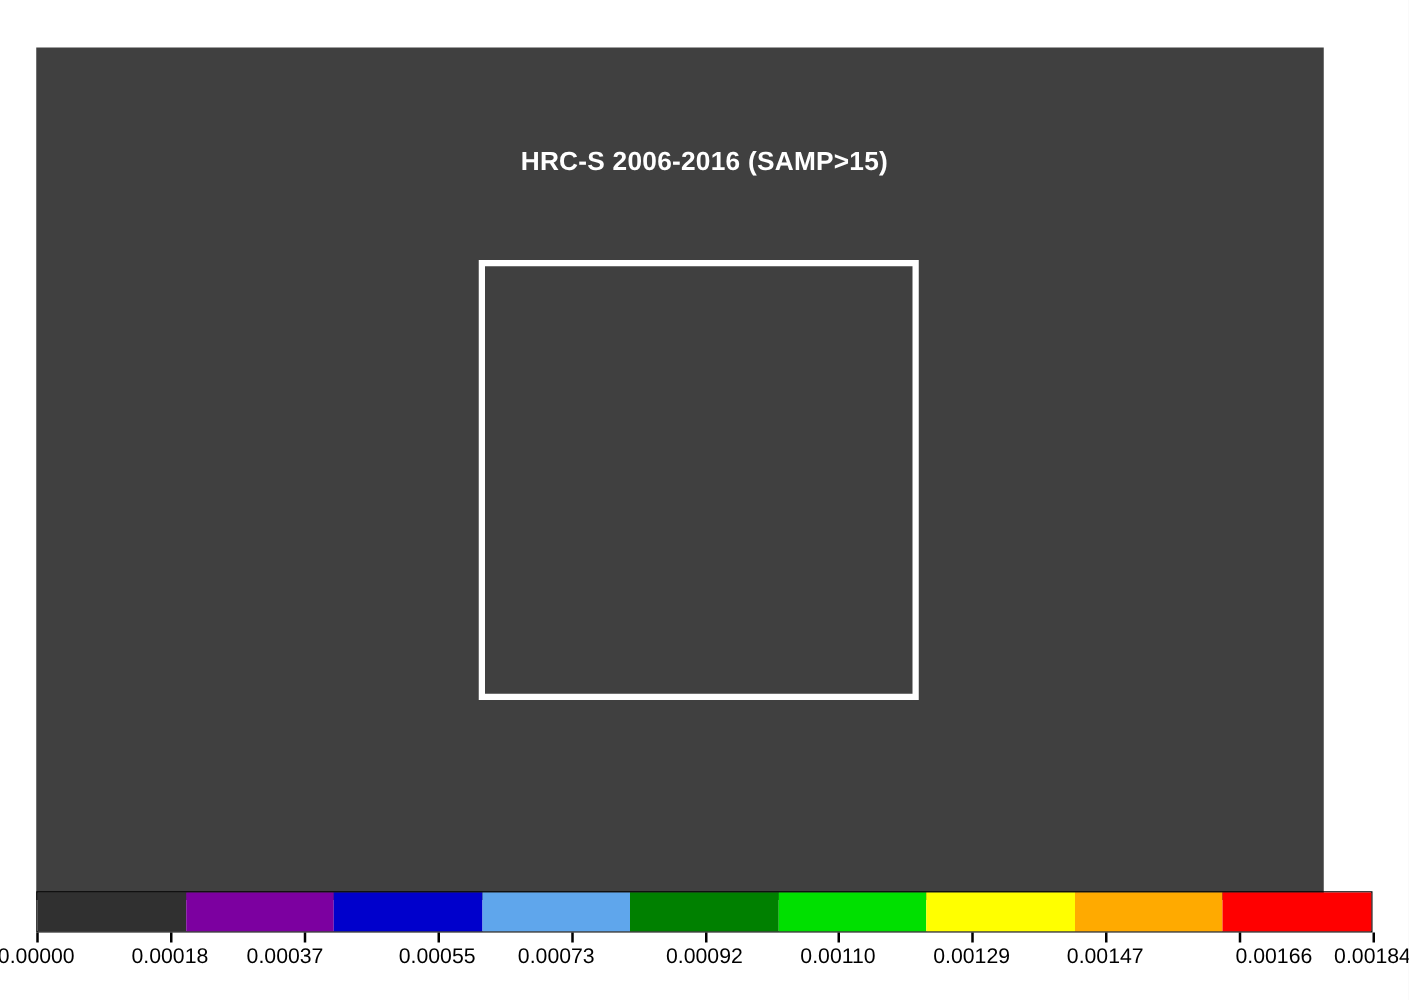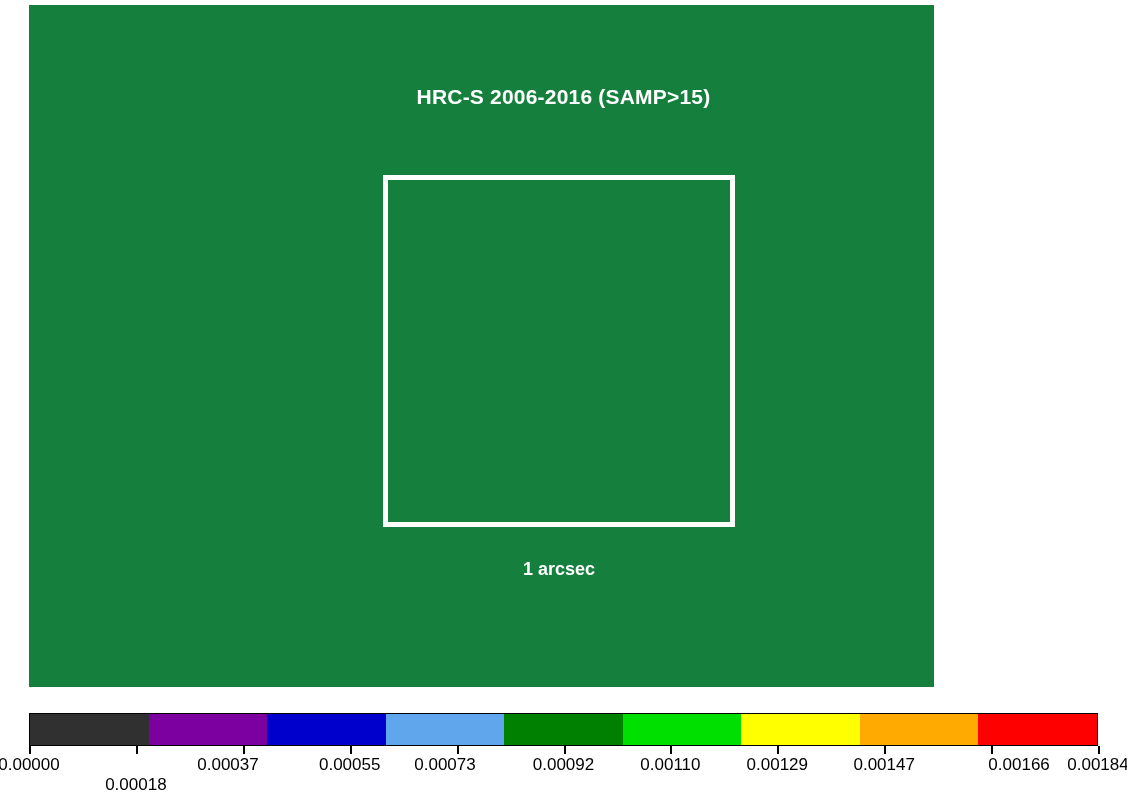--- a/index.html
+++ b/index.html
@@ -2,22 +2,22 @@
 <html><head>
 <meta charset="utf-8">
 <style>
   html,body{margin:0;padding:0;background:#ffffff;}
   body{width:1127px;height:800px;position:relative;
        font-family:"Liberation Sans", sans-serif;overflow:hidden;}
 
   #figure{position:absolute;left:0;top:0;width:1127px;height:800px;background:#ffffff;}
 
   
-  #image-panel{position:absolute;left:29px;top:5px;width:905px;height:682px;
-               background:#15803d;overflow:hidden;}
+  #image-panel{position:absolute;left:29px;top:38px;width:1030px;height:682px;
+               background:#404040;overflow:hidden;}
 
   #plot-title{position:absolute;left:0;top:80px;width:1069px;text-align:center;
               color:#ffffff;font-size:21px;font-weight:bold;letter-spacing:0.2px;}
 
   
   #pixel-map{position:absolute;left:0;top:0;}
 
   
   #region-box{position:absolute;border:5px solid #ffffff;box-sizing:border-box;}
 
@@ -43,21 +43,20 @@
 <div id="figure">
 
   <div id="image-panel">
 
     <div id="plot-title">HRC-S 2006-2016 (SAMP&gt;15)</div>
 
     <div id="pixel-map" style="left: 244px; top: 120px; width: 560px; height: 500px;"></div>
 
     <div id="region-box" style="left: 354px; top: 170px; width: 352px; height: 352px; border-color: rgb(255, 255, 255);"></div>
 
-    <div id="scale-label" style="left: 354px; width: 352px; top: 554px;">1 arcsec</div>
 
   </div>
 
   <div id="colorbar-wrap">
     <div id="colorbar">
         <div class="seg" style="background: rgb(48, 48, 48); width: 11.1111%;"></div>
         <div class="seg" style="background: rgb(124, 0, 160); width: 11.1111%;"></div>
         <div class="seg" style="background: rgb(0, 0, 204); width: 11.1111%;"></div>
         <div class="seg" style="background: rgb(95, 166, 236); width: 11.1111%;"></div>
         <div class="seg" style="background: rgb(0, 128, 0); width: 11.1111%;"></div>
@@ -76,21 +75,21 @@
       <div class="tick" style="left: 427.6px;"></div>
       <div class="tick" style="left: 534.5px;"></div>
       <div class="tick" style="left: 641.4px;"></div>
       <div class="tick" style="left: 748.3px;"></div>
       <div class="tick" style="left: 855.2px;"></div>
       <div class="tick" style="left: 962.1px;"></div>
       <div class="tick" style="left: 1069px;"></div>
     </div>
   <div id="cb-labels">
       <div class="lbl" style="left: 29px;">0.00000</div>
-      <div class="lbl" style="left: 135.9px; margin-top: 20px;">0.00018</div>
+      <div class="lbl" style="left: 135.9px;">0.00018</div>
       <div class="lbl" style="left: 228px;">0.00037</div>
       <div class="lbl" style="left: 349.7px;">0.00055</div>
       <div class="lbl" style="left: 445px;">0.00073</div>
       <div class="lbl" style="left: 563.5px;">0.00092</div>
       <div class="lbl" style="left: 670.4px;">0.00110</div>
       <div class="lbl" style="left: 777.3px;">0.00129</div>
       <div class="lbl" style="left: 884.2px;">0.00147</div>
       <div class="lbl" style="left: 991.1px; margin-left: 28px;">0.00166</div>
       <div class="lbl" style="left: 1098px;">0.00184</div>
     </div>

